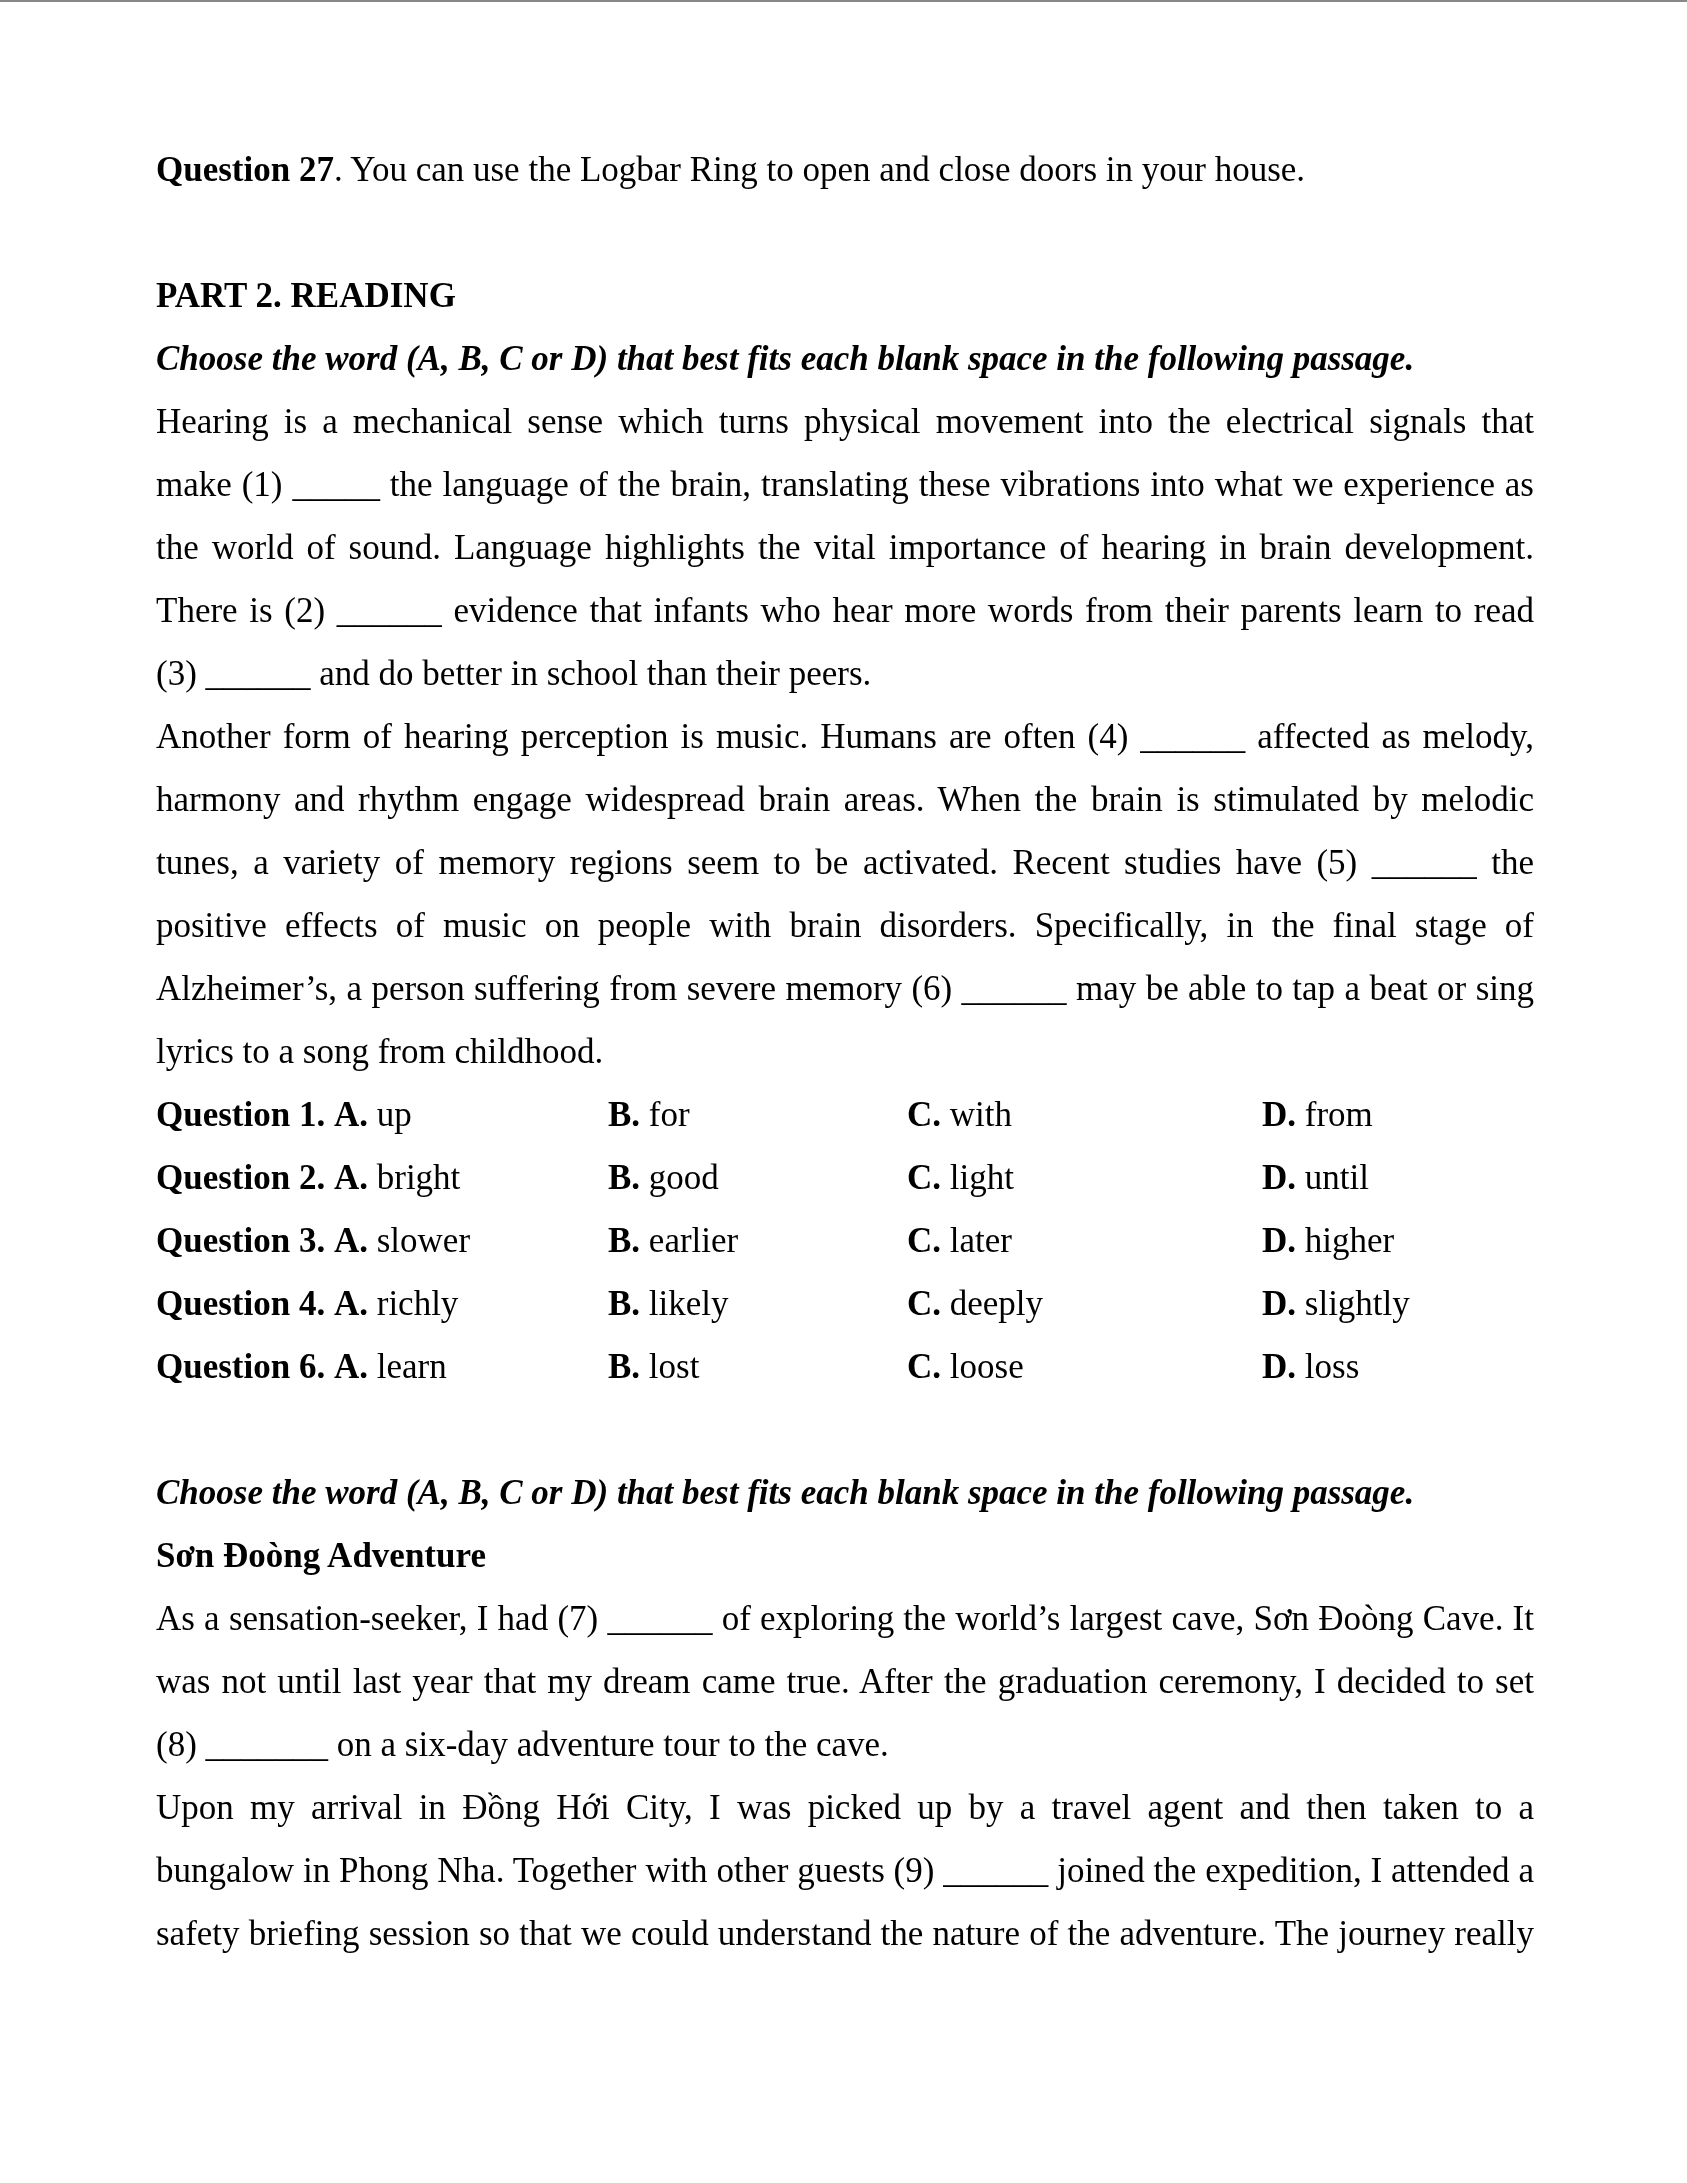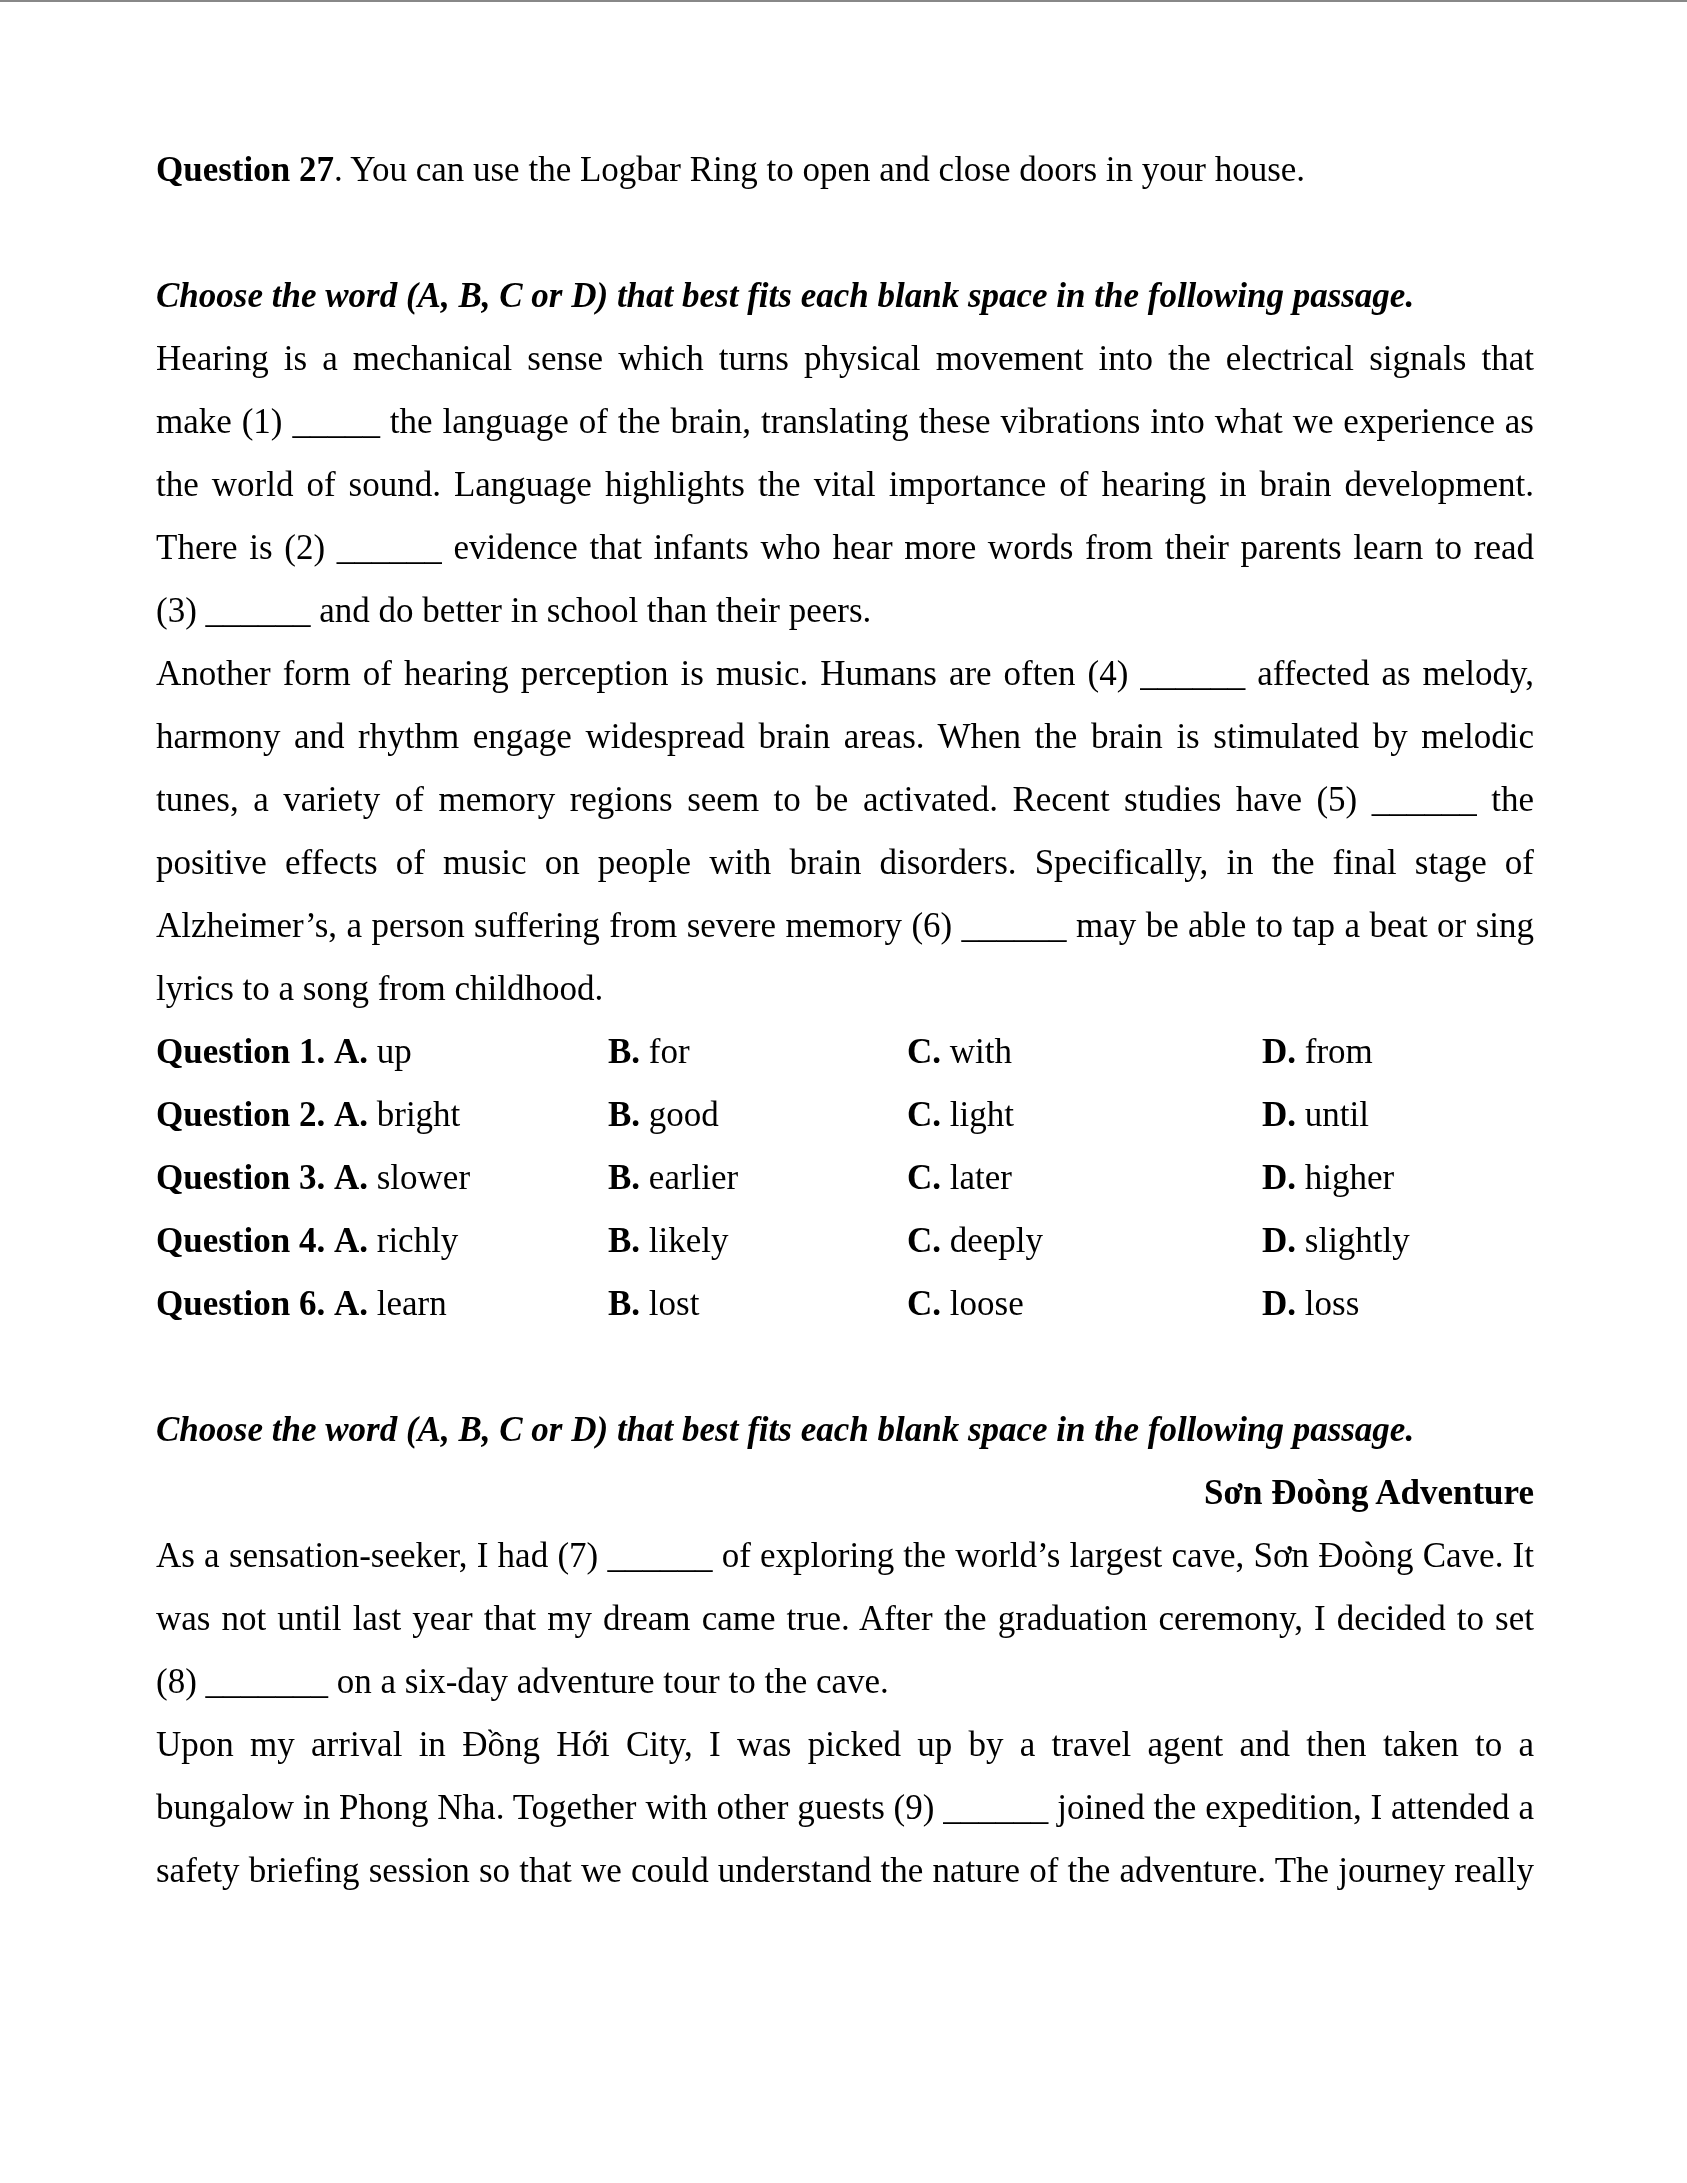--- a/index.html
+++ b/index.html
@@ -10,37 +10,38 @@
     margin:2px auto;overflow:hidden;
   }
   .content{position:absolute;left:156px;top:136px;width:1378px;}
   p{margin:0;padding:0;}
   .just{text-align:justify;}
   .lastjust{text-align-last:justify;font-family:Liberation Serif, serif;}
   .spacer{height:63px;}
   b{font-weight:bold;}
   .instr{font-weight:bold;font-style:italic;}
   .part-heading{font-weight:bold;}
-  .center-heading{text-align:right;font-weight:bold;}
+  .center-heading{text-align:left;font-weight:bold;}
   .qrow{position:relative;height:63px;white-space:nowrap;}
   .qrow .c0{position:absolute;left:0;}
   .qrow .c1{position:absolute;left:452px;}
   .qrow .c2{position:absolute;left:751px;}
   .qrow .c3{position:absolute;left:1106px;}
 </style>
 </head>
 <body>
 
 <div class="page">
   <div class="content">
 
     <p><b>Question 27</b><span>. You can use the Logbar Ring to open and close doors in your house.</span></p>
 
     <div class="spacer"></div>
 
+    <p class="part-heading">PART 2. READING</p>
 
     <p class="instr">Choose the word (A, B, C or D) that best fits each blank space in the following passage.</p>
 
     <p class="just">Hearing is a mechanical sense which turns physical movement into the electrical signals that make (1) _____ the language of the brain, translating these vibrations into what we experience as the world of sound. Language highlights the vital importance of hearing in brain development. There is (2) ______ evidence that infants who hear more words from their parents learn to read (3) ______ and do better in school than their peers.</p>
     <p class="just">Another form of hearing perception is music. Humans are often (4) ______ affected as melody, harmony and rhythm engage widespread brain areas. When the brain is stimulated by melodic tunes, a variety of memory regions seem to be activated. Recent studies have (5) ______ the positive effects of music on people with brain disorders. Specifically, in the final stage of Alzheimer’s, a person suffering from severe memory (6) ______ may be able to tap a beat or sing lyrics to a song from childhood.</p>
 
     <div class="qrow">
       <span class="c0"><b>Question 1.</b> <b>A.</b> <span>up</span></span>
       <span class="c1"><b>B.</b> <span>for</span></span>
       <span class="c2"><b>C.</b> <span>with</span></span>

